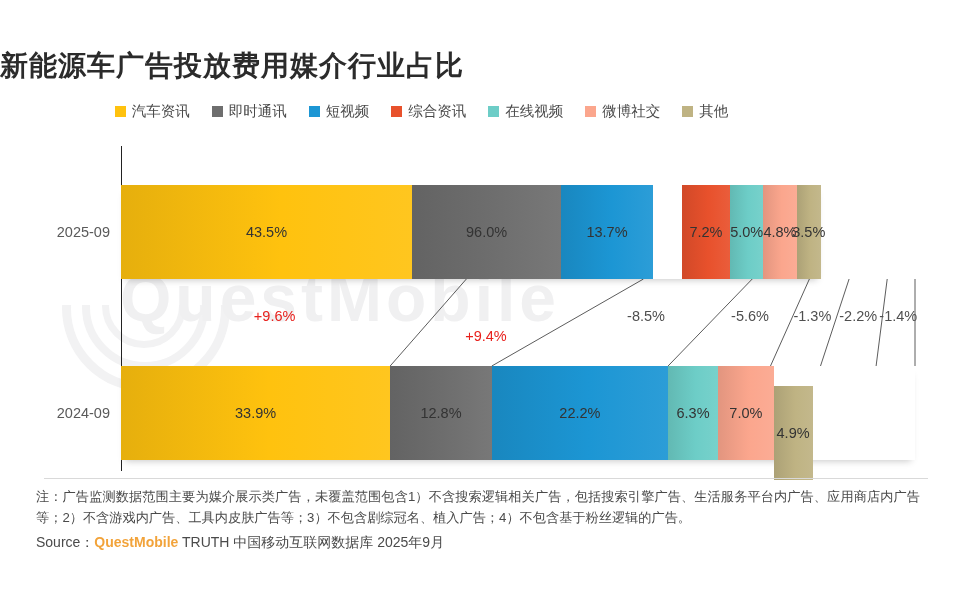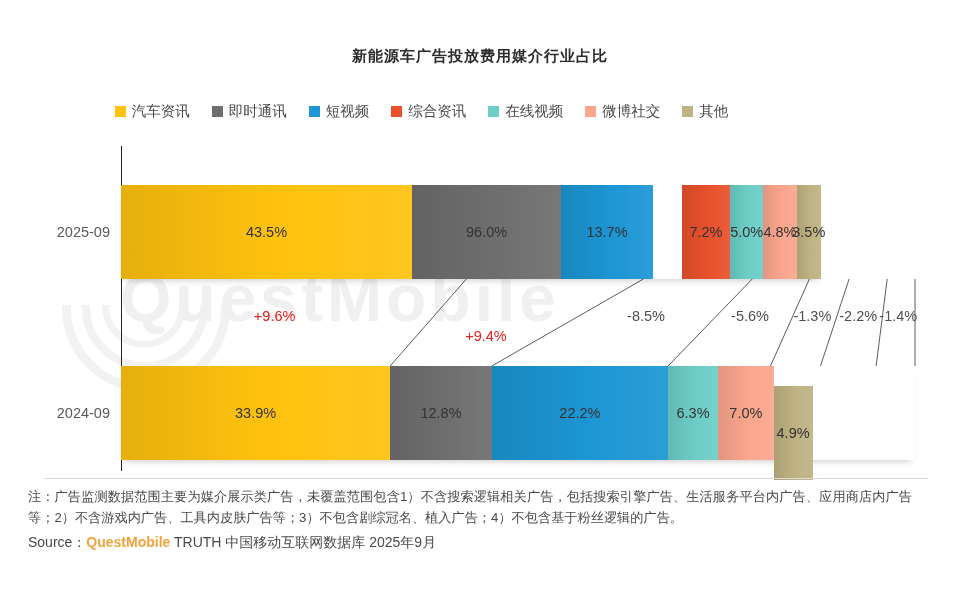--- a/index.html
+++ b/index.html
@@ -27,21 +27,21 @@
     position:absolute;border-radius:50%;border:9px solid #f2f2f3;
   }
   .wm-r1{left:62px;top:74px;width:150px;height:150px;}
   .wm-r2{left:82px;top:94px;width:110px;height:110px;border-width:8px;}
   .wm-r3{left:102px;top:114px;width:70px;height:70px;border-width:7px;}
   .wm-mask{position:absolute;left:40px;top:60px;width:200px;height:95px;background:#fff;}
 
   
   .title{
     position:absolute;left:0;top:47px;width:960px;
-    text-align:center;font-size:15px;font-weight:bold;color:#2b2b2b;
+    font-size:28px;font-weight:bold;color:#2b2b2b;
     letter-spacing:1px;
   }
 
   
   .legend{
     position:absolute;left:0;top:102px;width:843px;
     display:flex;justify-content:center;align-items:center;gap:22px;
   }
   .legend-item{display:flex;align-items:center;gap:6px;}
   .legend-swatch{width:11px;height:11px;display:inline-block;}
@@ -77,21 +77,21 @@
     position:absolute;top:8px;font-size:14.5px;white-space:nowrap;
     transform:translateX(-50%);
   }
   .delta.pos{color:#e8211d;}
   .delta.neg{color:#4f4f4f;}
 
   .connectors{position:absolute;left:0;top:0;width:960px;height:592px;pointer-events:none;}
 
   
   .footer{
-    position:absolute;left:28px;top:486px;width:884px;
+    position:absolute;left:36px;top:486px;width:884px;
   }
   .note{
     font-size:13.2px;color:#4a4a4a;line-height:21px;text-align:justify;
   }
   .source{
     margin-top:6px;font-size:14px;color:#4a4a4a;
   }
   .qm{color:#f2a33a;font-weight:bold;}
   .divider{
     position:absolute;left:44px;top:478px;width:884px;height:1px;background:#d9d9d9;

